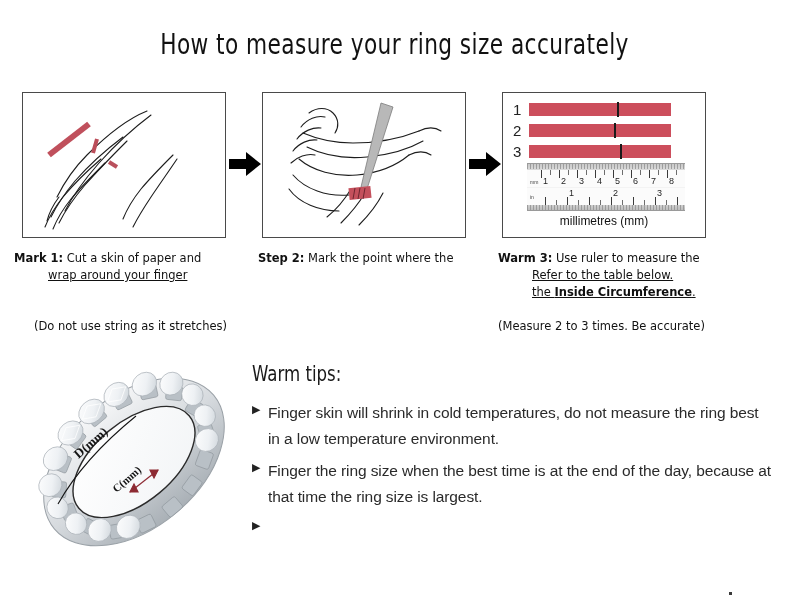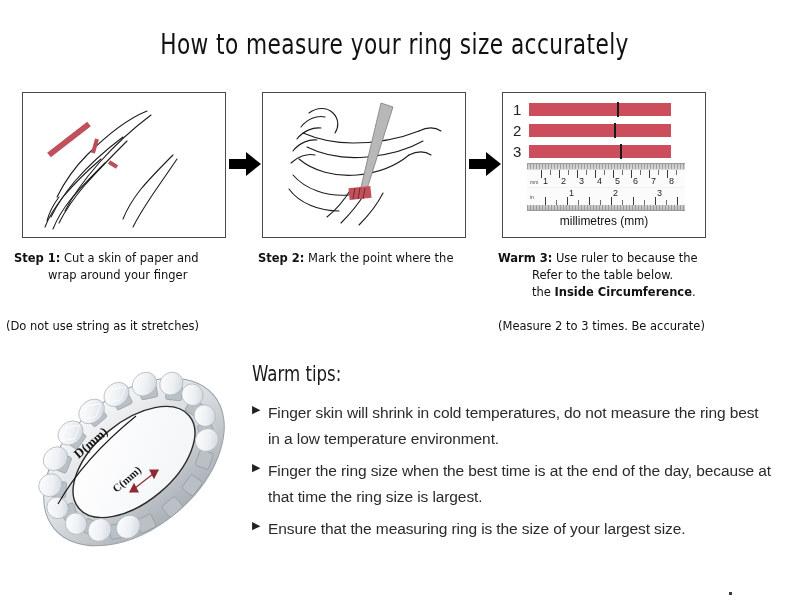--- a/index.html
+++ b/index.html
@@ -172,31 +172,31 @@
     width: 250px;
     font-family: "DejaVu Sans", sans-serif;
     font-size: 11.5px;
     line-height: 17px;
     color: #111;
   }
   .caption-1 { left: 14px; }
   .caption-2 { left: 258px; }
   .caption-3 { left: 498px; }
   .cap-line { white-space: pre; }
-  .cap-indent { padding-left: 34px; }
+  .cap-indent { padding-left: 34px; text-decoration: underline; }
   .cap-head { font-weight: bold; }
   .cap-strong { font-weight: bold; }
   .note {
     position: absolute;
     font-family: "DejaVu Sans", sans-serif;
     font-size: 11.5px;
     line-height: 16px;
     color: #111;
   }
-  .note-1 { left: 6px; top: 68px; }
+  .note-1 { left: 34px; top: 68px; }
   .note-3 { left: 498px; top: 68px; }
 
   
   .ring-wrap {
     position: absolute;
     left: 18px;
     top: 352px;
     width: 232px;
     height: 220px;
   }
@@ -414,30 +414,30 @@
       </div>
     </div>
 
     <div class="mm-label">millimetres (mm)</div>
   </div>
 </div>
 
 <div class="captions">
 
   <div class="caption caption-1">
-    <div class="cap-line"><span class="cap-head">Step 1:</span><span> Cut a skin of paper and</span></div>
+    <div class="cap-line"><span class="cap-head">Mark 1:</span><span> Cut a skin of paper and</span></div>
     <div class="cap-line cap-indent"><span>wrap around your finger</span></div>
   </div>
 
   <div class="caption caption-2">
     <div class="cap-line"><span class="cap-head">Step 2:</span><span> Mark the point where the</span></div>
   </div>
 
   <div class="caption caption-3">
-    <div class="cap-line"><span class="cap-head">Warm 3:</span><span> Use ruler to because the</span></div>
+    <div class="cap-line"><span class="cap-head">Warm 3:</span><span> Use ruler to measure the</span></div>
     <div class="cap-line cap-indent"><span>Refer to the table below.</span></div>
     <div class="cap-line cap-indent"><span>the </span><span class="cap-strong">Inside Circumference</span><span>.</span></div>
   </div>
 
   <div class="note note-1">(Do not use string as it stretches)</div>
   <div class="note note-3">(Measure 2 to 3 times. Be accurate)</div>
 </div>
 
 <div class="ring-wrap">
   <svg viewBox="0 0 232 220" class="ring-svg">
@@ -530,17 +530,16 @@
     <span class="tip-text">Finger skin will shrink in cold temperatures, do not measure the ring best in a low temperature environment.</span>
   </div>
 
   <div class="tip">
     <span class="tip-bullet">▶</span>
     <span class="tip-text">Finger the ring size when the best time is at the end of the day, because at that time the ring size is largest.</span>
   </div>
 
   <div class="tip">
     <span class="tip-bullet">▶</span>
-    <span class="tip-text">Ensure that the measuring ring is the size of your largest size.</span>
   </div>
 </div>
 
 <div class="speck"></div>
 
 </body></html>

